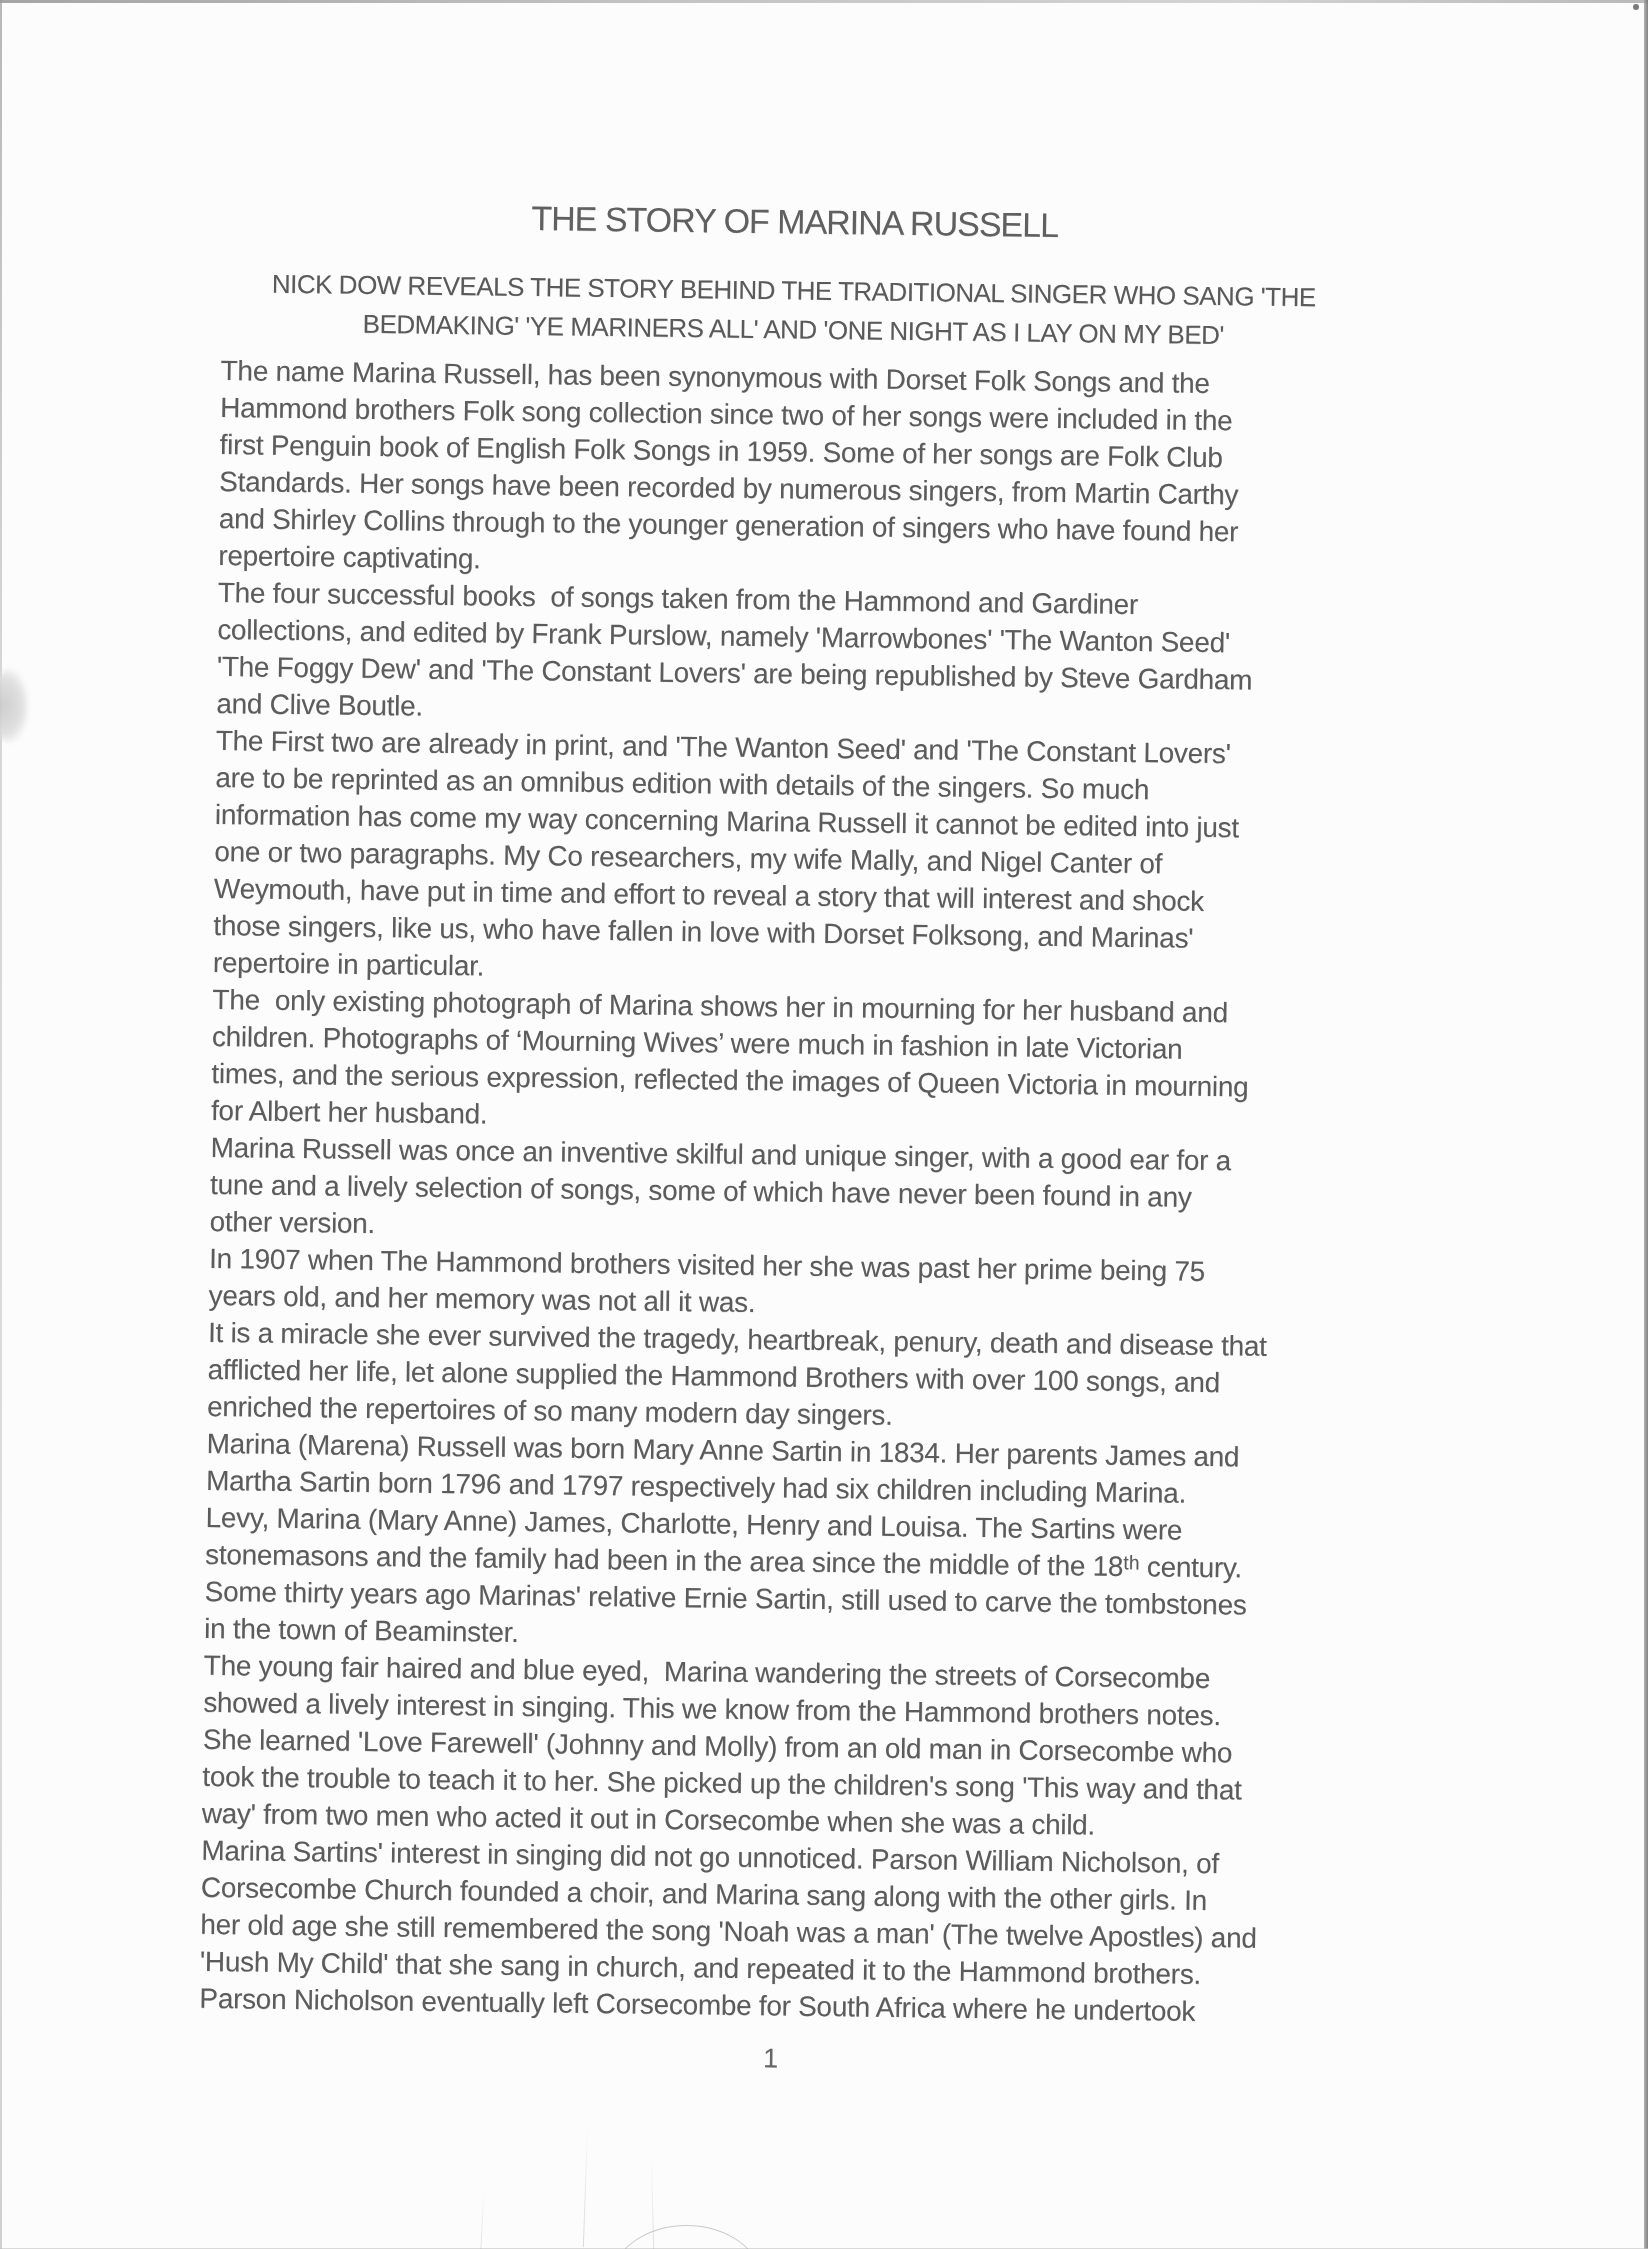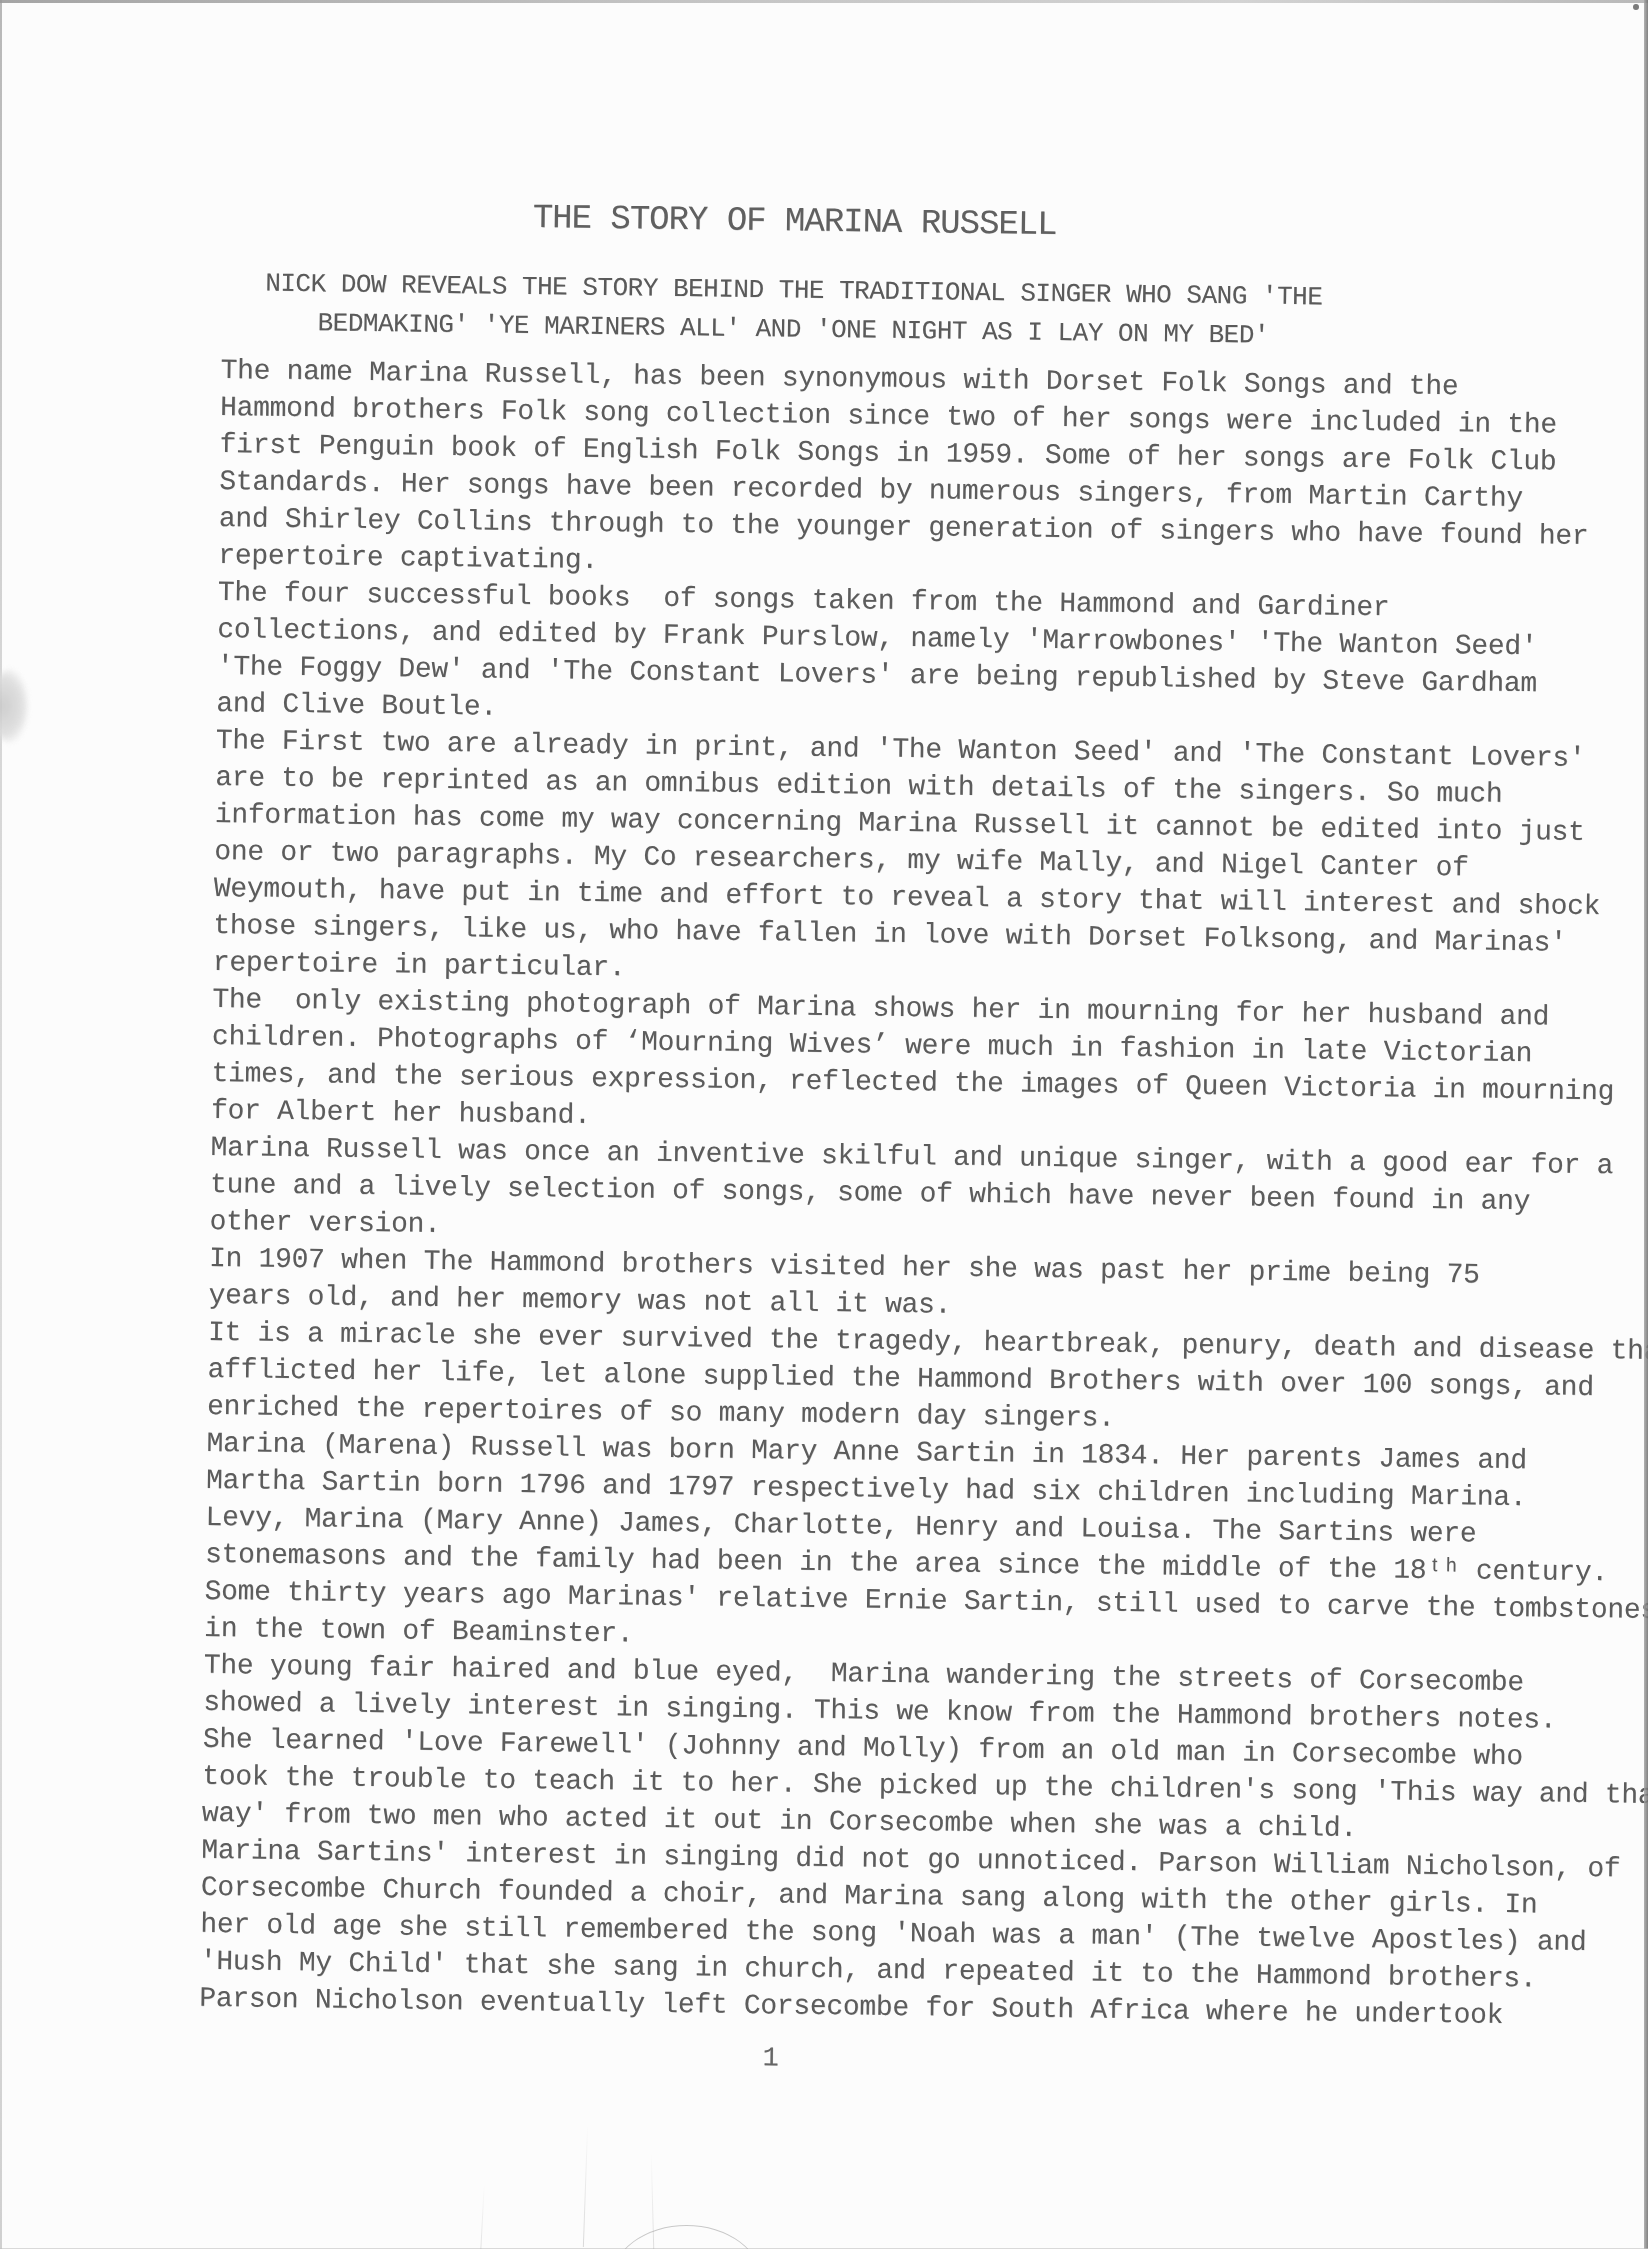--- a/index.html
+++ b/index.html
@@ -6,21 +6,21 @@
     margin: 0;
     padding: 0;
     background: #e9e9e9;
   }
   .sheet {
     position: relative;
     width: 1649px;
     height: 2250px;
     background: #fcfcfc;
     overflow: hidden;
-    font-family: Liberation Mono, monospace;
+    font-family: Liberation Sans, sans-serif;
     color: #5d5d5d;
   }
   
   .content {
     position: absolute;
     left: 223px;
     top: 194px;
     width: 1144px;
     transform: rotate(0.75deg);
     transform-origin: 0 0;

